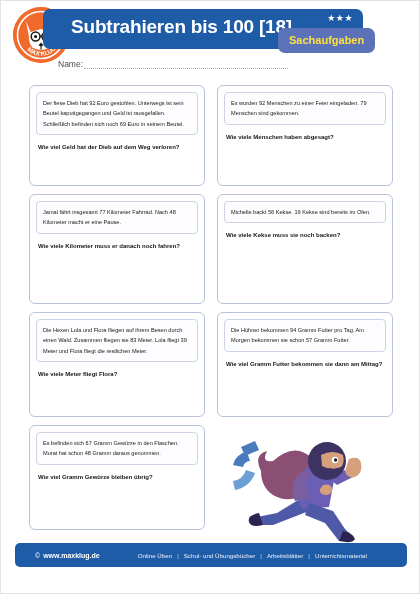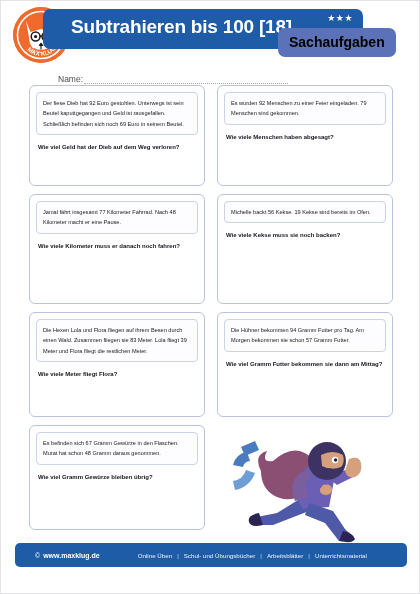--- a/index.html
+++ b/index.html
@@ -42,22 +42,22 @@
     position: absolute;
     right: 10px; top: 4px;
     font-size: 9px;
     color: #ffffff;
     letter-spacing: 0.5px;
   }
   .badge {
     position: absolute;
     left: 277px; top: 27px;
     background: #5b72b8;
-    color: #000000;
-    font-size: 14px;
+    color: #fde047;
+    font-size: 11px;
     font-weight: bold;
     padding: 6px 11px 7px 11px;
     border-radius: 7px;
     white-space: nowrap;
   }
 
   
   .logo {
     position: absolute;
     left: 12px; top: 6px;
@@ -72,21 +72,20 @@
     position: absolute;
     left: 57px; top: 58px;
     width: 230px;
     display: flex;
     align-items: flex-end;
   }
   .name-label {
     font-size: 8.5px;
     color: #4c4c4c;
     white-space: nowrap;
-    margin-top: 15px;
   }
   .name-rule {
     flex: 1;
     border-bottom: 1px dotted #a9a9a9;
     margin-left: 1px;
     height: 9px;
   }
 
   
   .grid {

